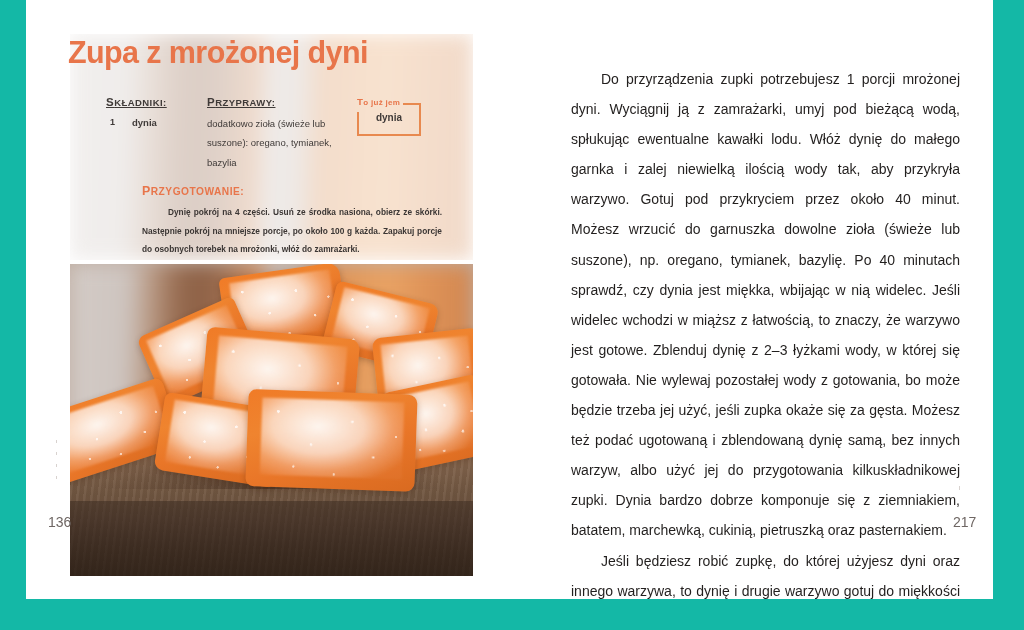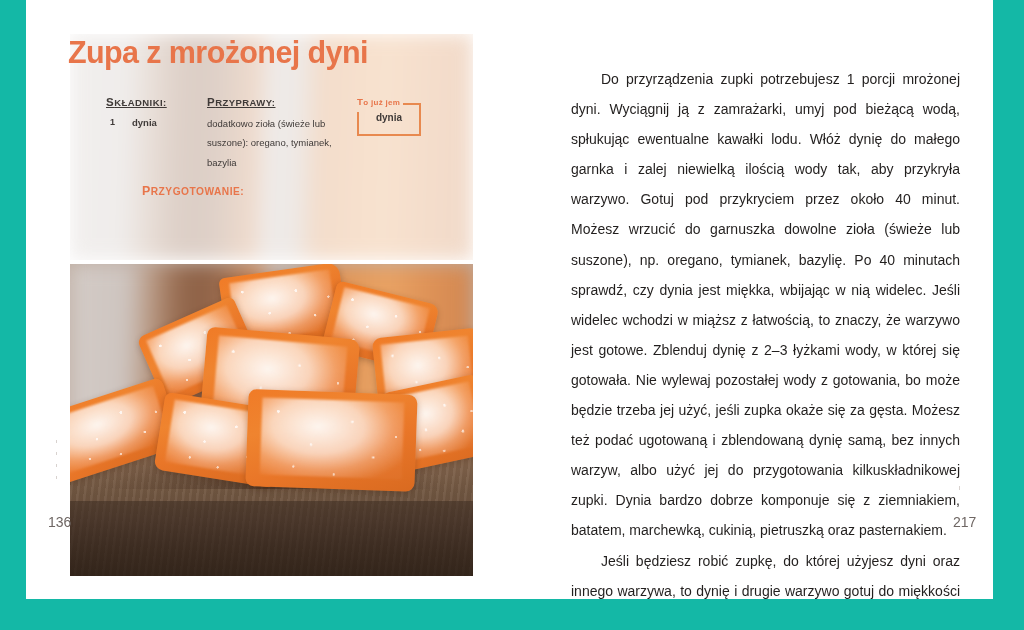--- a/index.html
+++ b/index.html
@@ -325,20 +325,21 @@
       <div id="eat-box">
         <div class="bx-top-right"></div>
         <div class="bx-right"></div>
         <div class="bx-bottom"></div>
         <div class="bx-left"></div>
         <div id="eat-label"><span class="cap">T</span><span>o już jem</span></div>
         <div id="eat-value">dynia</div>
       </div>
 
       <div id="prep-head"><span class="cap">P</span><span>RZYGOTOWANIE:</span></div>
+      <div id="prep-body">Dynię pokrój na 4 części. Usuń ze środka nasiona, obierz ze skórki. Następnie pokrój na mniejsze porcje, po około 100 g każda. Zapakuj porcje do osobnych torebek na mrożonki, włóż do zamrażarki.</div>
 
       <div id="food-photo">
         <div class="ph-bg2"></div>
         <div class="ph-board"></div>
         <div class="ph-board-grain"></div>
         <div class="ph-shadow"></div>
 
         <div class="chunk" id="c1">
             <div class="frost"></div>
             <div class="speck"></div>

